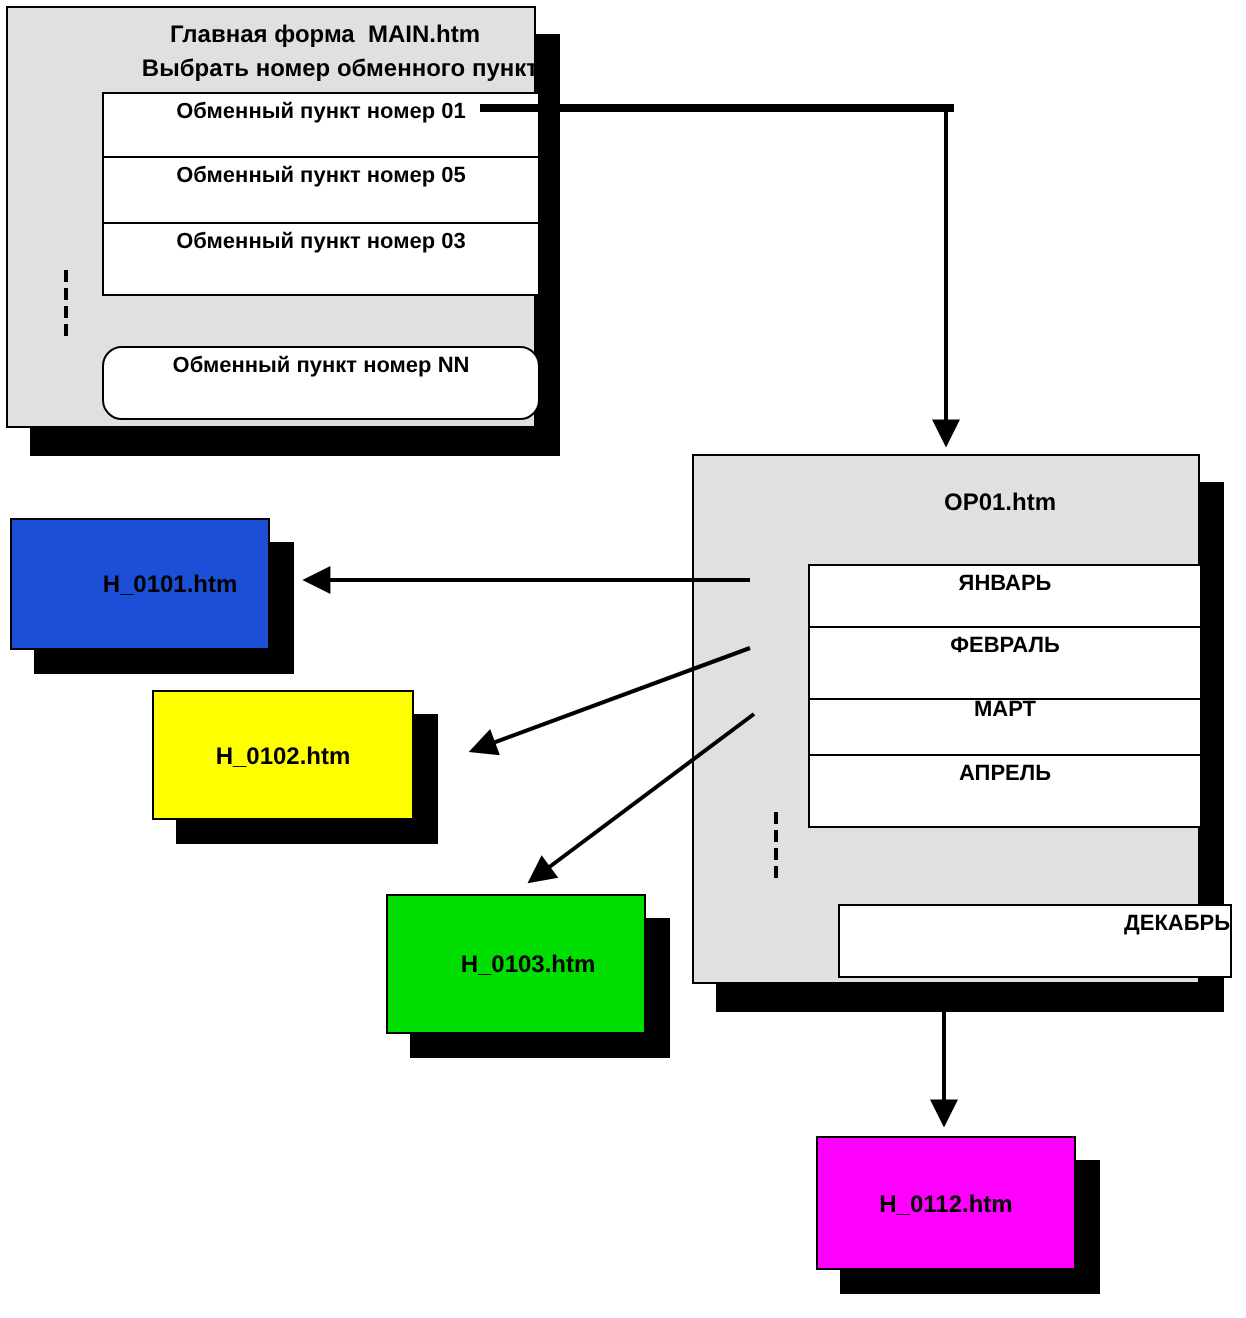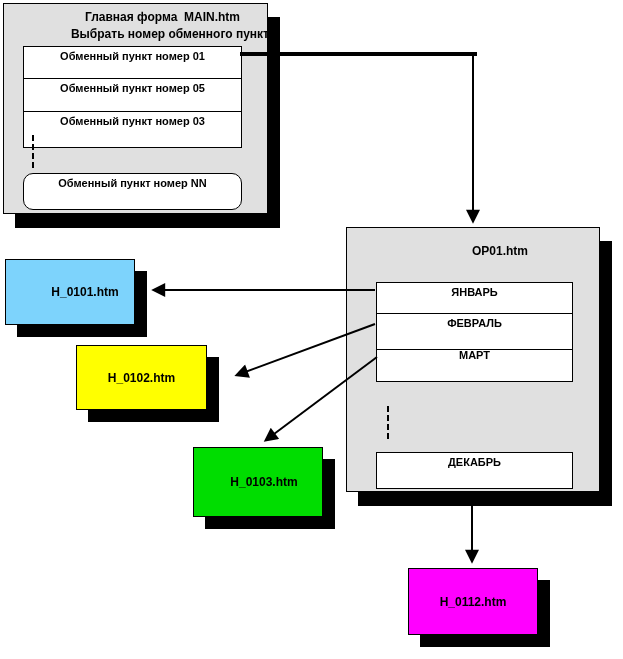--- a/index.html
+++ b/index.html
@@ -9,21 +9,21 @@
 
   .panel { position:absolute; background:#e0e0e0; border:1px solid #000;
            box-shadow:12px 14px 0 0 #000; }
   .panel-title { position:absolute; left:0; width:100%; text-align:center;
                  font-weight:bold; font-size:12px; white-space:pre;margin-left:27px; }
   .panel-sub { position:absolute; left:12px; width:100%; text-align:right;
                font-weight:bold; font-size:12px; white-space:pre; }
 
   .btn { position:absolute; background:#ffffff; border:1px solid #000;
          height:37px; font-weight:bold; font-size:11px; text-align:center;
-         line-height:19px; cursor:default; white-space:nowrap; overflow:hidden; }
+         line-height:19px; cursor:default; white-space:nowrap; overflow:hidden;margin-left:28px; }
 
   .vdots { position:absolute; width:0; border-left:2px dashed #000; }
 
   .page-box { position:absolute; border:1px solid #000; box-shadow:12px 12px 0 0 #000;
               display:flex; align-items:center; justify-content:center;
               font-weight:bold; font-size:12px; }
 
   .overlay { position:absolute; left:0; top:0; z-index:20; pointer-events:none; }
   .overlay line { stroke:#000; }
 </style>
@@ -40,25 +40,26 @@
     <div class="btn" style="left:19px; top:107px; width:219px;">Обменный пункт номер 03</div>
     <div class="vdots" style="left:28px; top:131px; height:33px;"></div>
     <div class="btn" style="left:19px; top:169px; width:219px;border-radius:10px;">Обменный пункт номер NN</div>
   </div>
 
   <div class="panel" style="left:346px; top:227px; width:254px; height:265px;">
     <div class="panel-title" style="top:16px;">OP01.htm</div>
     <div class="btn" style="left:29px; top:54px; width:197px;">ЯНВАРЬ</div>
     <div class="btn" style="left:29px; top:117px; width:197px;">МАРТ</div>
     <div class="btn" style="left:29px; top:85px; width:197px;">ФЕВРАЛЬ</div>
+    <div class="btn" style="left:29px; top:149px; width:197px;">АПРЕЛЬ</div>
     <div class="vdots" style="left:40px; top:178px; height:33px;"></div>
-    <div class="btn" style="left:29px; top:224px; width:197px;">ДЕКАБРЬ</div>
+    <div class="btn" style="left:44px; top:224px; width:197px;text-align:right;">ДЕКАБРЬ</div>
   </div>
 
-  <div class="page-box" style="left: 5px; top: 259px; width: 130px; height: 66px; background-color: #7dd3fc; padding-left: 30px;">
+  <div class="page-box" style="left: 5px; top: 259px; width: 130px; height: 66px; background-color: #1d4ed8; padding-left: 30px;">
     <span>H_0101.htm</span>
   </div>
   <div class="page-box" style="left: 76px; top: 345px; width: 131px; height: 65px; background-color: rgb(255, 255, 0);">
     <span>H_0102.htm</span>
   </div>
   <div class="page-box" style="left: 193px; top: 447px; width: 130px; height: 70px; background-color: rgb(0, 221, 0); padding-left: 12px;">
     <span>H_0103.htm</span>
   </div>
   <div class="page-box" style="left: 408px; top: 568px; width: 130px; height: 67px; background-color: rgb(255, 0, 255);">
     <span>H_0112.htm</span>

